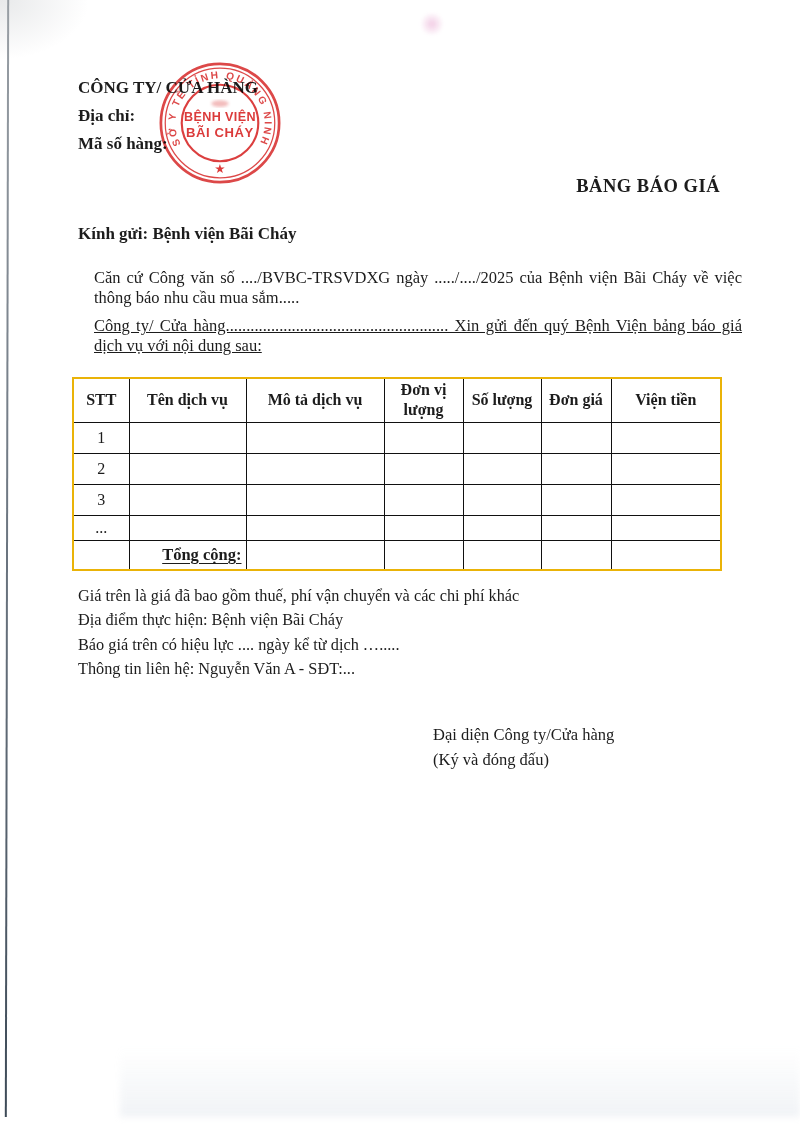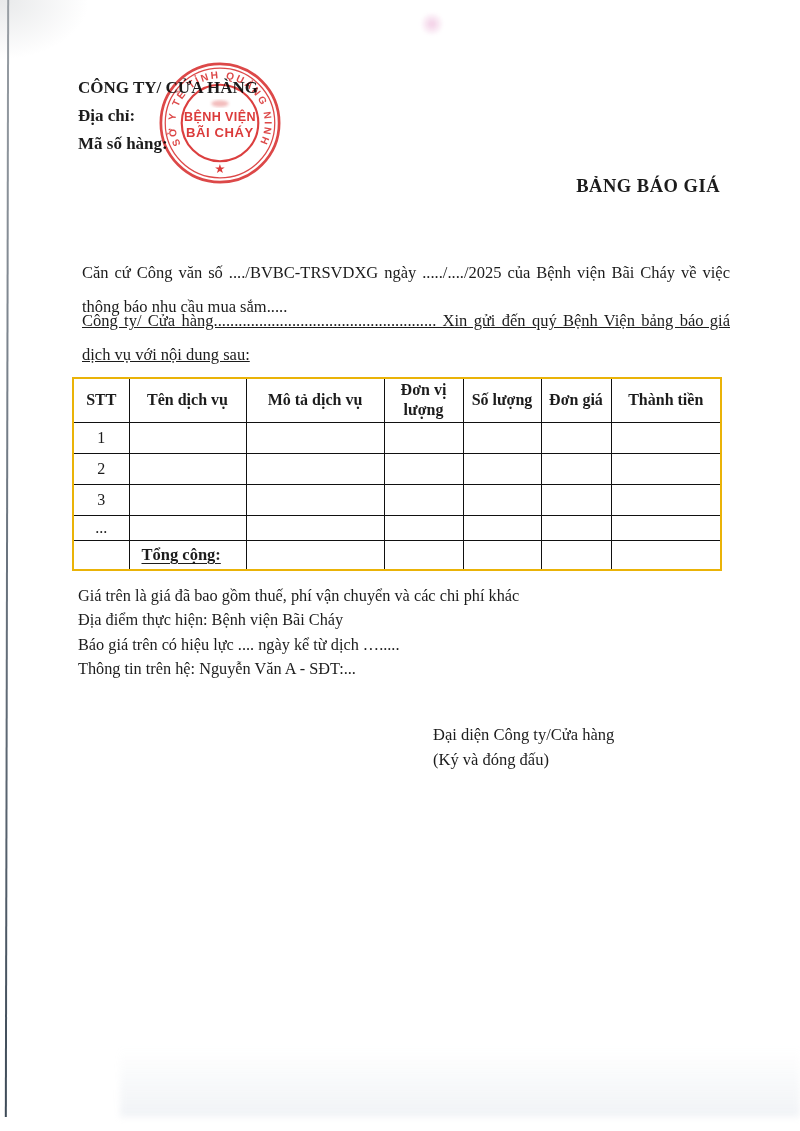--- a/index.html
+++ b/index.html
@@ -44,38 +44,38 @@
   .stamp .ring-txt { font-family: "Liberation Sans", "DejaVu Sans", sans-serif; font-size: 10.5px; font-weight: bold; letter-spacing: 2.2px; }
   .stamp .c1 { font-family: "Liberation Sans", "DejaVu Sans", sans-serif; font-size: 13px; font-weight: bold; letter-spacing: 0.4px; }
   .stamp .c2 { font-family: "Liberation Sans", "DejaVu Sans", sans-serif; font-size: 13.5px; font-weight: bold; letter-spacing: 0.6px; }
   .stamp .star-g { font-size: 13px; }
   
   .doc-title {
     position: absolute; left: 72px; top: 176px; width: 648px;
     text-align: right; font-size: 18.5px; font-weight: bold; letter-spacing: 0.5px;
   }
   .greeting { position: absolute; left: 78px; top: 224px; font-size: 17px; font-weight: bold; }
-  .para { position: absolute; left: 78px; width: 648px; font-size: 16.5px; line-height: 34px; text-align: justify; margin: 4px; }
+  .para { position: absolute; left: 78px; width: 648px; font-size: 16.5px; line-height: 20px; text-align: justify; margin: 16px; }
   .para1 { top: 252px; }
   .para2 { top: 300px; text-decoration: underline; }
   
   .quote-table {
     position: absolute; left: 72px; top: 377px;
     border-collapse: collapse; table-layout: fixed; width: 648px;
     border: 2px solid #eab308;
   }
   .quote-table th, .quote-table td { border: 1.6px solid #111; padding: 1px 4px; }
   .quote-table th { font-size: 16px; font-weight: bold; text-align: center; line-height: 1.25; }
   .quote-table td { font-size: 16px; text-align: center; }
   tr.r-head  { height: 44px; }
   tr.r-data  { height: 31px; }
   tr.r-dots  { height: 25px; }
   tr.r-total { height: 30px; }
   td.total-label {
-    text-align: left; font-weight: bold; font-size: 16.5px;
+    text-align: right; font-weight: bold; font-size: 16.5px;
     text-decoration: underline; text-underline-offset: 3px; padding-left: 12px;
   }
   
   .notes { position: absolute; left: 78px; top: 584px; font-size: 16.3px; line-height: 24.3px; }
   
   .signature { position: absolute; left: 433px; top: 722px; width: 290px; text-align: left; font-size: 16.5px; line-height: 25px; }
 </style>
 </head>
 <body>
 
@@ -107,20 +107,21 @@
         <textPath href="#ringPath" startOffset="50%" text-anchor="middle">SỞ Y TẾ TỈNH QUẢNG NINH</textPath>
       </text>
       <ellipse cx="65" cy="45" rx="9" ry="3.5" fill="#d93030" opacity="0.35" filter="url(#blur1)"></ellipse>
       <text class="c1" x="65" y="63" text-anchor="middle" fill="#d92c2c">BỆNH VIỆN</text>
       <text class="c2" x="65" y="79" text-anchor="middle" fill="#d92c2c">BÃI CHÁY</text>
       <text class="star-g" x="65" y="117" text-anchor="middle" fill="#d92c2c">★</text>
     </svg>
   </div>
 
   <div class="doc-title">BẢNG BÁO GIÁ</div>
+  <div class="greeting">Kính gửi: Bệnh viện Bãi Cháy</div>
   <p class="para para1">Căn cứ Công văn số  ..../BVBC-TRSVDXG ngày ...../..../2025 của Bệnh viện Bãi Cháy về việc thông báo nhu cầu mua sắm.....</p>
   <p class="para para2">Công ty/ Cửa hàng...................................................... Xin gửi đến quý Bệnh Viện bảng báo giá dịch vụ với nội dung sau:</p>
 
   <table class="quote-table">
     <colgroup>
       <col style="width:56px">
         <col style="width:117px">
         <col style="width:138px">
       <col style="width:79px">
         <col style="width:78px">
@@ -128,21 +129,21 @@
         <col style="width:110px">
     </colgroup>
     <thead>
       <tr class="r-head">
         <th>STT</th>
         <th>Tên dịch vụ</th>
         <th>Mô tả dịch vụ</th>
         <th>Đơn vị lượng</th>
         <th>Số lượng</th>
         <th>Đơn giá</th>
-        <th>Thành tiền</th>
+        <th>Viện tiền</th>
       </tr>
     </thead>
     <tbody>
       <tr class="r-data">
         <td>1</td>
         <td></td>
         <td></td>
         <td></td>
         <td></td>
         <td></td>
@@ -184,21 +185,21 @@
         <td></td>
         <td></td>
       </tr>
     </tbody>
   </table>
 
   <div class="notes">
     <div>Giá trên là giá đã bao gồm thuế, phí vận chuyển và các chi phí khác</div>
     <div>Địa điểm thực hiện: Bệnh viện Bãi Cháy</div>
     <div>Báo giá trên có hiệu lực .... ngày kể từ dịch ….....</div>
-    <div>Thông tin trên hệ: Nguyễn Văn A - SĐT:...</div>
+    <div>Thông tin liên hệ: Nguyễn Văn A - SĐT:...</div>
   </div>
 
   <div class="signature">
     <div>Đại diện Công ty/Cửa hàng</div>
     <div>(Ký và đóng đấu)</div>
   </div>
 
 </div>
 
 </body></html>

